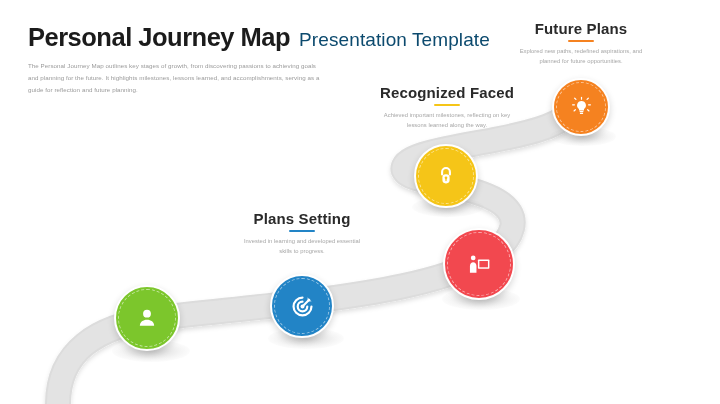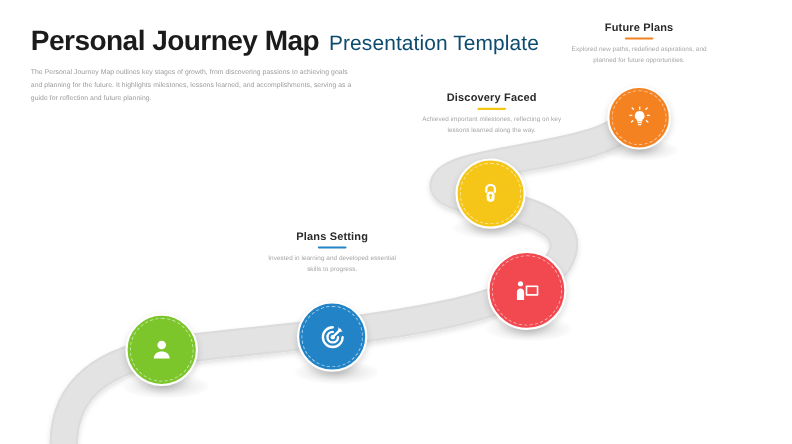--- a/index.html
+++ b/index.html
@@ -96,21 +96,21 @@
     background: radial-gradient(ellipse at center, rgba(120,120,120,0.30) 0%, rgba(160,160,160,0.10) 55%, rgba(255,255,255,0) 78%);
     pointer-events: none;
   }
 
   
   .label-block {
     position: absolute;
     text-align: center;
   }
   .label-title {
-    font-size: 10px;
+    font-size: 15px;
     font-weight: bold;
     color: #2a2a2a;
     letter-spacing: 0.15px;
     white-space: nowrap;
   }
   .label-rule {
     width: 26px;
     height: 1.6px;
     margin: 3px auto 4px auto;
     border-radius: 1px;
@@ -192,21 +192,21 @@
     <div class="circle" style="left:414px; top:144px; width:64px; height:64px; background:#F5C518;">
       <svg width="24" height="24" viewBox="0 0 24 24">
         <path d="M8.1 10.4V7.9a3.9 3.9 0 0 1 7.8 0v2.5" fill="none" stroke="#ffffff" stroke-width="2.1" stroke-linecap="round"></path>
         <rect x="8.4" y="10.2" width="7.2" height="9.2" rx="3.3" fill="#ffffff"></rect>
         <circle cx="12" cy="13.8" r="1.35" fill="#F5C518"></circle>
         <rect x="11.35" y="14.1" width="1.3" height="3.1" rx="0.6" fill="#F5C518"></rect>
       </svg>
     </div>
   </div>
   <div class="label-block" style="left:378px; top:84px; width:138px;">
-    <div class="label-title">Discovery Faced</div>
+    <div class="label-title">Recognized Faced</div>
     <div class="label-rule" style="background:#F5C518;"></div>
     <div class="label-desc">Achieved important milestones, reflecting on key lessons learned along the way.</div>
   </div>
 
   <div class="shadow-ellipse" style="left:442px; top:288px; width:78px; height:22px;"></div>
   <div class="node">
     <div class="circle" style="left:443px; top:228px; width:72px; height:72px; background:#F2484F;">
       <svg width="27" height="27" viewBox="0 0 24 24">
         <circle cx="6.4" cy="6.2" r="2.1" fill="#ffffff"></circle>
         <path d="M3.5 19.4v-6.1c0-1.9 1.3-3.2 2.9-3.2s2.9 1.3 2.9 3.2v6.1z" fill="#ffffff"></path>

